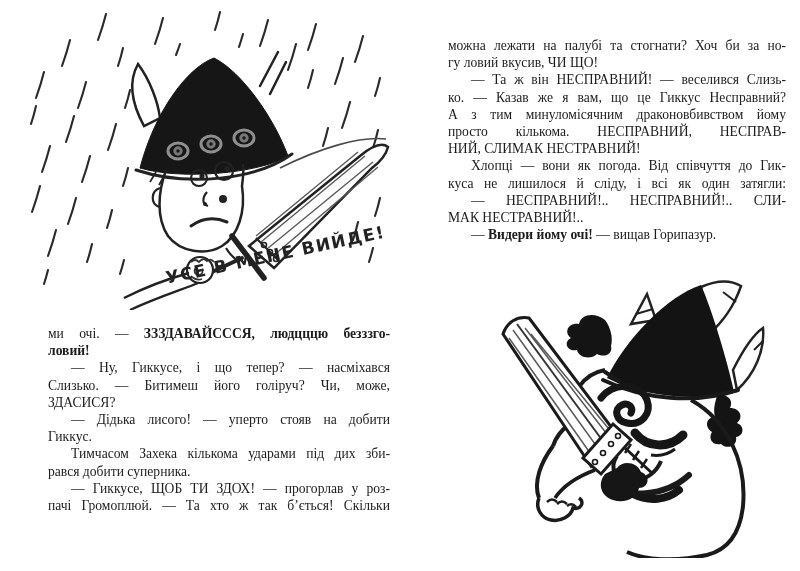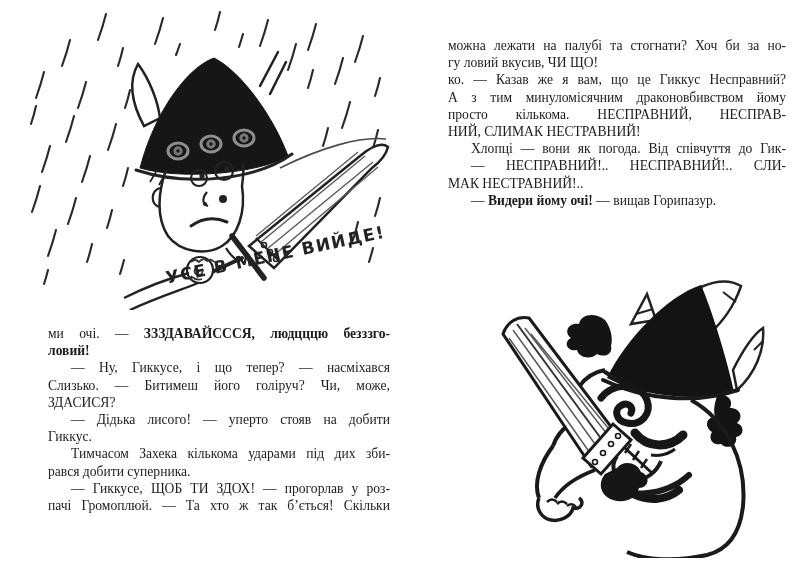--- a/index.html
+++ b/index.html
@@ -127,25 +127,27 @@
     </div>
 
     <div class="pagenum">26</div>
   </div>
 
   <div>
 
     <div class="textcol textcol-right">
       <div class="line j">можна лежати на палубі та стогнати? Хоч би за но-</div>
       <div class="line">гу ловий вкусив, ЧИ ЩО!</div>
+      <div class="line j in">— Та ж він НЕСПРАВНИЙ! — веселився Слизь-</div>
       <div class="line j">ко. — Казав же я вам, що це Гиккус Несправний?</div>
       <div class="line j">А з тим минуломісячним драконовбивством йому</div>
       <div class="line j">просто кількома. НЕСПРАВНИЙ, НЕСПРАВ-</div>
       <div class="line">НИЙ, СЛИМАК НЕСТРАВНИЙ!</div>
       <div class="line j in">Хлопці — вони як погода. Від співчуття до Гик-</div>
+      <div class="line j">куса не лишилося й сліду, і всі як один затягли:</div>
       <div class="line j in">— НЕСПРАВНИЙ!.. НЕСПРАВНИЙ!.. СЛИ-</div>
       <div class="line">МАК НЕСТРАВНИЙ!..</div>
       <div class="line in"><span>— </span><span class="b">Видери йому очі!</span><span> — вищав Горипазур.</span></div>
     </div>
 
     <div class="illu illu-right">
       <svg width="320" height="280" viewBox="0 0 320 280">
         <g>
 
           <path d="M150,42 c-10,-8 -24,-6 -26,4 c-10,-2 -16,8 -8,14 c-8,4 -4,14 6,12 c2,8 14,10 20,4 c8,4 16,0 14,-8 C158,60 156,50 150,42 Z" fill="#141414"></path>

